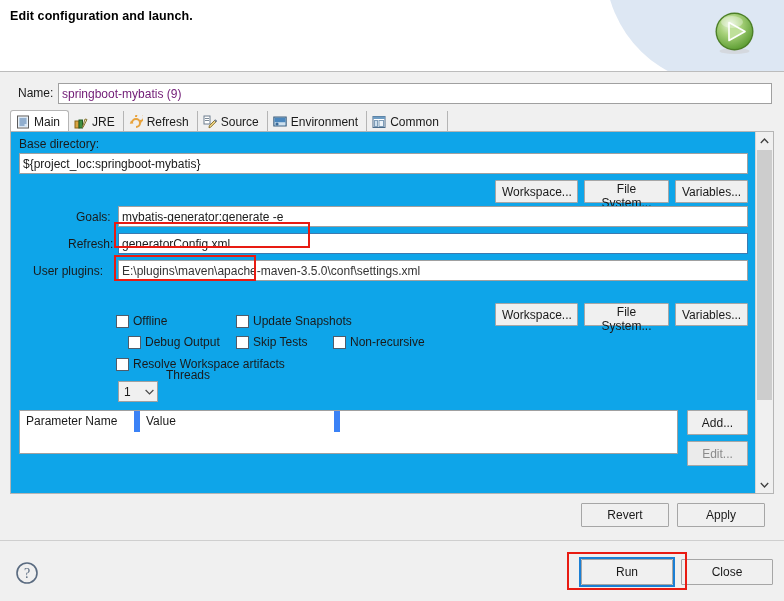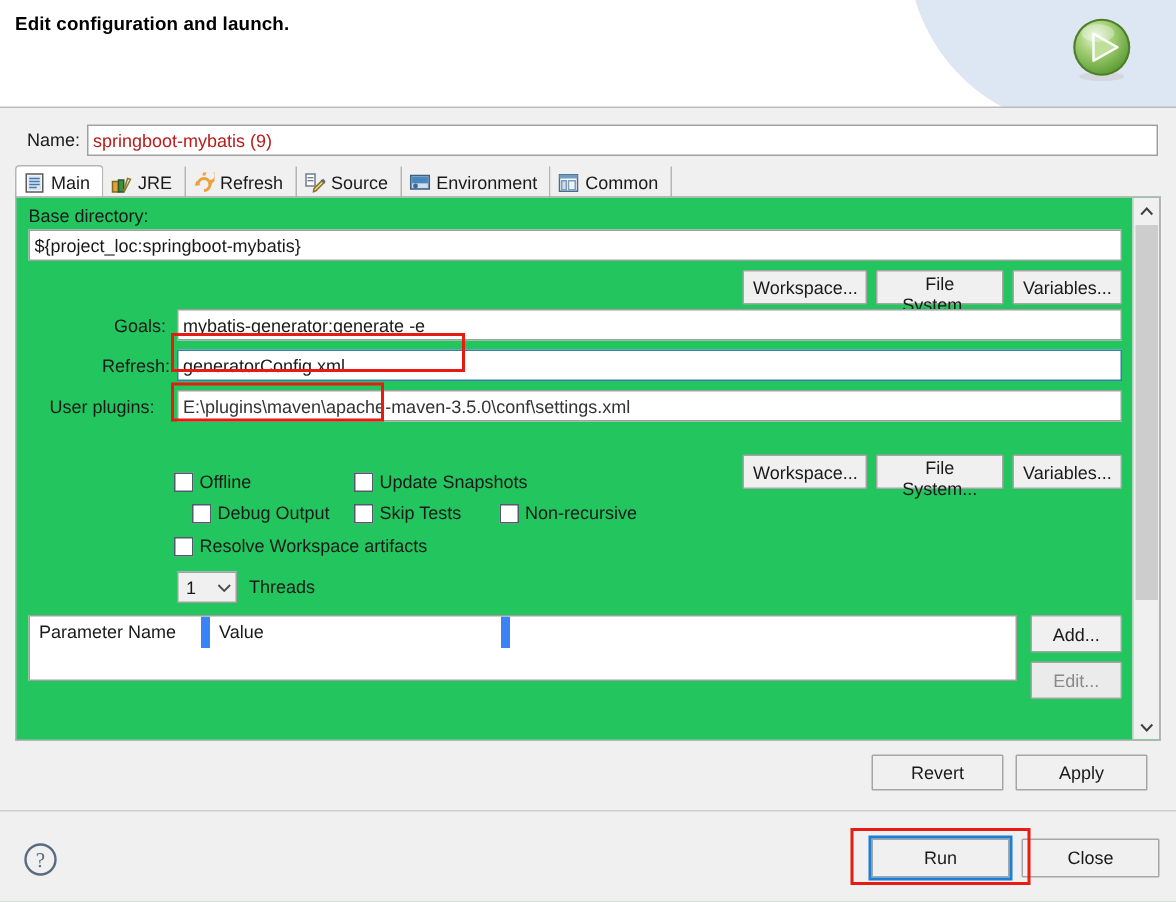--- a/index.html
+++ b/index.html
@@ -62,21 +62,21 @@
     position: absolute; left: 8px; top: 3px; font-size: 12px;
   }
   .name-input {
     position: absolute; left: 48px; top: 0px; width: 714px; height: 21px;
     box-sizing: border-box;
     border: 1px solid #a0a0a0;
     background: #ffffff;
     font-family: "Liberation Sans", sans-serif;
     font-size: 12px;
     padding: 0 3px;
-    color: #b91c1c;
+    color: #701a75;
     outline: none;
   }
 
   
   .tabbar {
     position: absolute; left: 10px; top: 39px; width: 764px; height: 21px;
   }
   .tab {
     position: relative; float: left; height: 21px;
     box-sizing: border-box;
@@ -96,21 +96,21 @@
     margin-top: -1px;
     height: 22px;
   }
   .tab-ico { width: 14px; height: 14px; flex: 0 0 14px; position: relative; }
 
   
   .content-panel {
     position: absolute; left: 10px; top: 59px; width: 764px; height: 363px;
     box-sizing: border-box;
     border: 1px solid #b5b5b5;
-    background: #22c55e;
+    background: #0ea5e9;
     overflow: hidden;
   }
   .scrollarea { position: absolute; left: 0; top: 0; width: 745px; height: 361px; }
 
   .lbl { position: absolute; font-size: 12px; color: #1a1a1a; white-space: nowrap; }
   .txt {
     position: absolute; box-sizing: border-box;
     border: 1px solid #a0a0a0; background: #ffffff;
     font-family: "Liberation Sans", sans-serif; font-size: 12px;
     padding: 0 3px; height: 21px; color: #1a1a1a; outline: none;
@@ -348,21 +348,21 @@
         </label>
 
         <div class="spinner" style="left:107px; top:249px;">
           <span class="spinner-val">1</span>
           <span class="spinner-arrow">
             <svg width="9" height="6" viewBox="0 0 9 6">
                 <path d="M0.6 1 L4.5 5 L8.4 1" fill="none" stroke="#4a4a4a" stroke-width="1.2"></path>
               </svg>
           </span>
         </div>
-        <span class="lbl" style="left:155px; top:252px;">Threads</span>
+        <span class="lbl" style="left:155px; top:236px;">Threads</span>
 
         <div class="ptable" style="left:8px; top:278px; width:659px; height:44px;">
           <div class="ptable-head">
             <div class="pth" style="width:120px;">Parameter Name</div>
             <div class="pth" style="width:200px;">Value</div>
             <div class="pth" style="width:337px; border-right:none;"></div>
           </div>
         </div>
 
         <button class="btn" style="left:676px; top:278px; width:61px; height:25px;">Add...</button>

